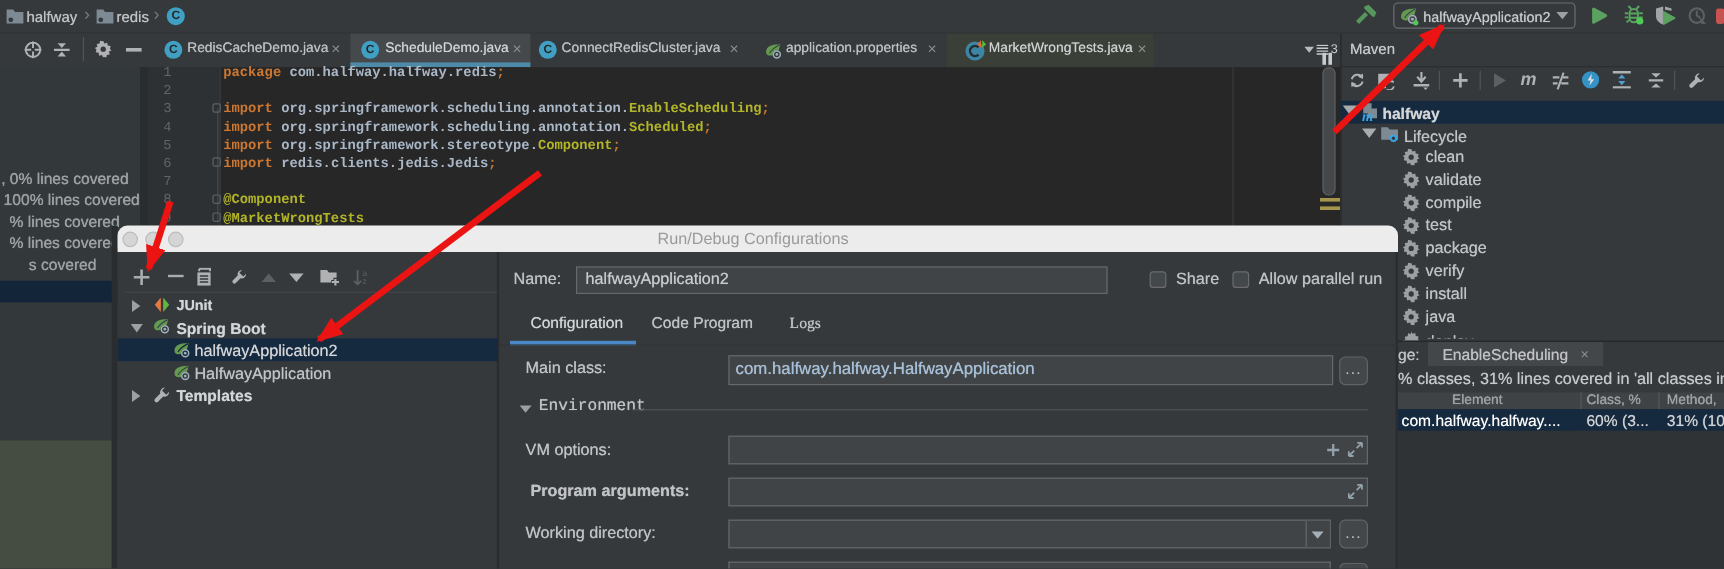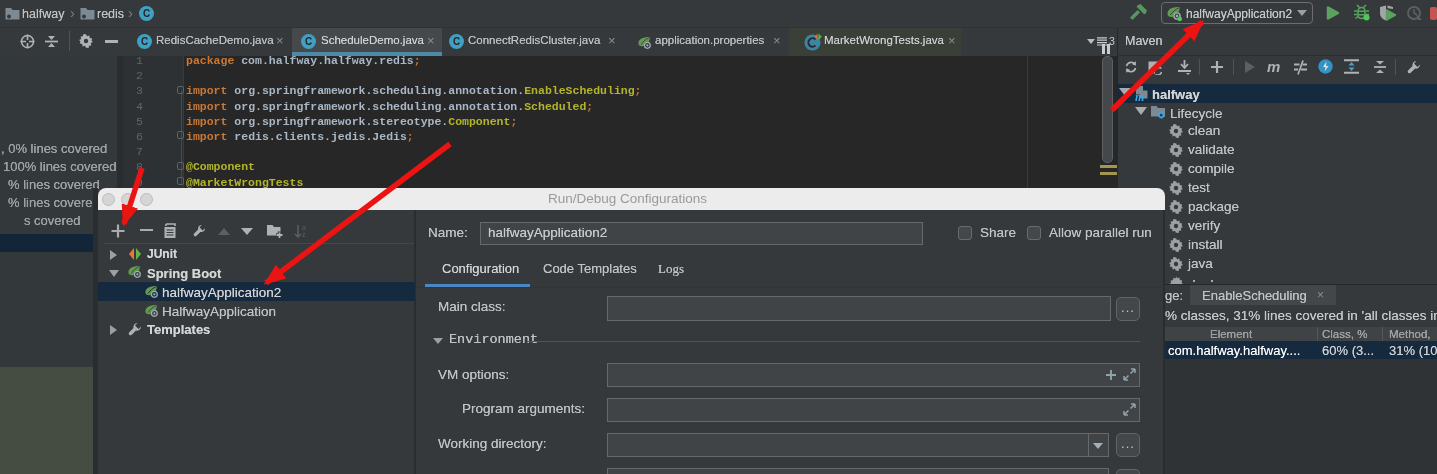--- a/index.html
+++ b/index.html
@@ -383,43 +383,44 @@
 
   <div class="abs txt" style="left:428px;top:225px;">Name:</div>
   <div class="abs" style="left:480px;top:222px;width:443px;height:23px;background:#404446;border:1px solid #66696b;"></div>
   <div class="abs txt" style="left:488px;top:225px;color:#c8cacc;">halfwayApplication2</div>
   <div class="abs" style="left:958px;top:226px;width:14px;height:14px;background:#43494a;border:1px solid #6b6b6b;border-radius:3px;"></div>
   <div class="abs txt" style="left:980px;top:225px;">Share</div>
   <div class="abs" style="left:1027px;top:226px;width:14px;height:14px;background:#43494a;border:1px solid #6b6b6b;border-radius:3px;"></div>
   <div class="abs txt" style="left:1049px;top:225px;">Allow parallel run</div>
 
   <div class="abs txt" style="left:442px;top:261px;font-size:13px;color:#d3d5d7;">Configuration</div>
-  <div class="abs txt" style="left:543px;top:261px;font-size:13px;">Code Templates</div>
+  <div class="abs txt" style="left:543px;top:261px;font-size:13px;">Code Program</div>
   <div class="abs txt" style="left:658px;top:261px;font-size:13px;font-family:Liberation Serif, serif;">Logs</div>
   <div class="abs" style="left:425px;top:284px;width:105px;height:4px;background:#4a88c5;"></div>
   <div class="abs" style="left:416px;top:287px;width:749px;height:1px;background:#323537;"></div>
 
   <div class="abs txt" style="left:438px;top:299px;">Main class:</div>
   <div class="abs" style="left:607px;top:296px;width:504px;height:25px;background:#404446;border:1px solid #66696b;"></div>
+  <div class="abs txt" style="left:613px;top:299px;font-size:14px;color:#a4c0dc;">com.halfway.halfway.HalfwayApplication</div>
   <div class="abs" style="left:1116px;top:297px;width:24px;height:24px;background:#44474a;border:1px solid #616466;border-radius:5px;color:#c3c5c7;font-size:13px;text-align:center;line-height:19px;letter-spacing:1px;">...</div>
 
   <div class="abs" style="left:433px;top:338px;width:0;height:0;border-left:5px solid transparent;border-right:5px solid transparent;border-top:6px solid #9da0a2;"></div>
   <div class="abs txt" style="left:449px;top:332px;font-family:Liberation Mono, monospace;">Environment</div>
   <div class="abs" style="left:527px;top:341px;width:613px;height:1px;background:#515456;"></div>
 
   <div class="abs txt" style="left:438px;top:367px;">VM options:</div>
   <div class="abs" style="left:607px;top:363px;width:533px;height:24px;background:#404446;border:1px solid #66696b;"></div>
   <svg class="abs" style="left:1105px;top:369px;" width="12" height="12" viewBox="0 0 12 12">
     <path d="M6 1 V11 M1 6 H11" stroke="#93a1ab" stroke-width="1.9"></path>
   </svg>
   <svg class="abs" style="left:1123px;top:368px;" width="13" height="13" viewBox="0 0 13 13">
     <path d="M7.5 5.5 L12 1 M12 1 H8 M12 1 V5 M5.5 7.5 L1 12 M1 12 H5 M1 12 V8" stroke="#93a1ab" stroke-width="1.5" fill="none"></path>
   </svg>
 
-  <div class="abs txt" style="left:462px;top:401px;">Program arguments:</div>
+  <div class="abs txt" style="left:442px;top:401px;font-weight:bold;">Program arguments:</div>
   <div class="abs" style="left:607px;top:398px;width:533px;height:24px;background:#404446;border:1px solid #66696b;"></div>
   <svg class="abs" style="left:1123px;top:403px;" width="13" height="13" viewBox="0 0 13 13">
     <path d="M7.5 5.5 L12 1 M12 1 H8 M12 1 V5 M5.5 7.5 L1 12 M1 12 H5 M1 12 V8" stroke="#93a1ab" stroke-width="1.5" fill="none"></path>
   </svg>
 
   <div class="abs txt" style="left:438px;top:436px;">Working directory:</div>
   <div class="abs" style="left:607px;top:433px;width:502px;height:24px;background:#404446;border:1px solid #66696b;"></div>
   <div class="abs" style="left:1088px;top:434px;width:20px;height:22px;background:#404446;border-left:1px solid #66696b;"></div>
   <div class="abs" style="left:1093px;top:443px;width:0;height:0;border-left:5.5px solid transparent;border-right:5.5px solid transparent;border-top:6px solid #a3b0ba;"></div>
   <div class="abs" style="left:1116px;top:433px;width:24px;height:24px;background:#44474a;border:1px solid #616466;border-radius:5px;color:#c3c5c7;font-size:13px;text-align:center;line-height:19px;letter-spacing:1px;">...</div>

